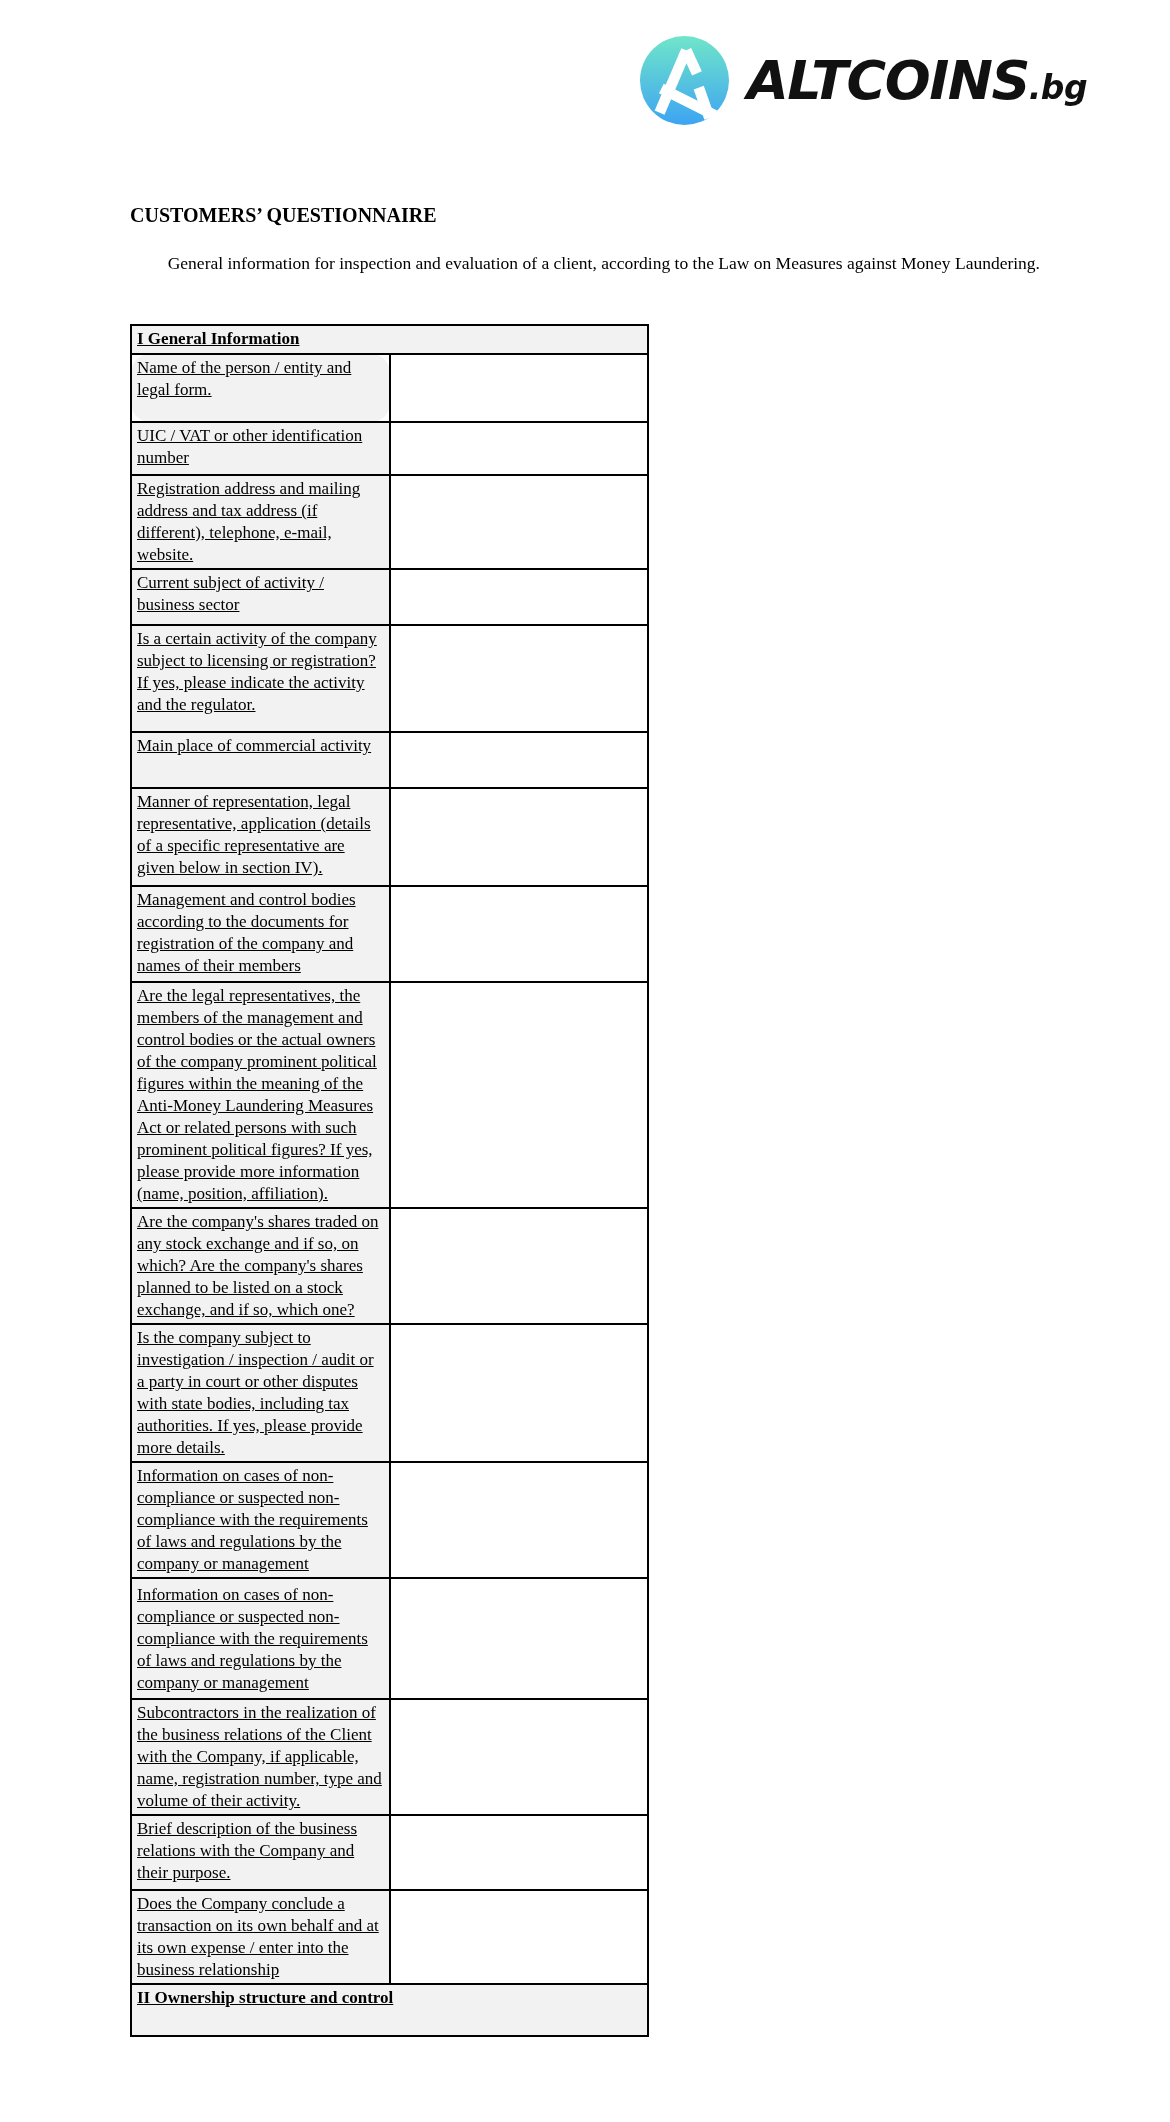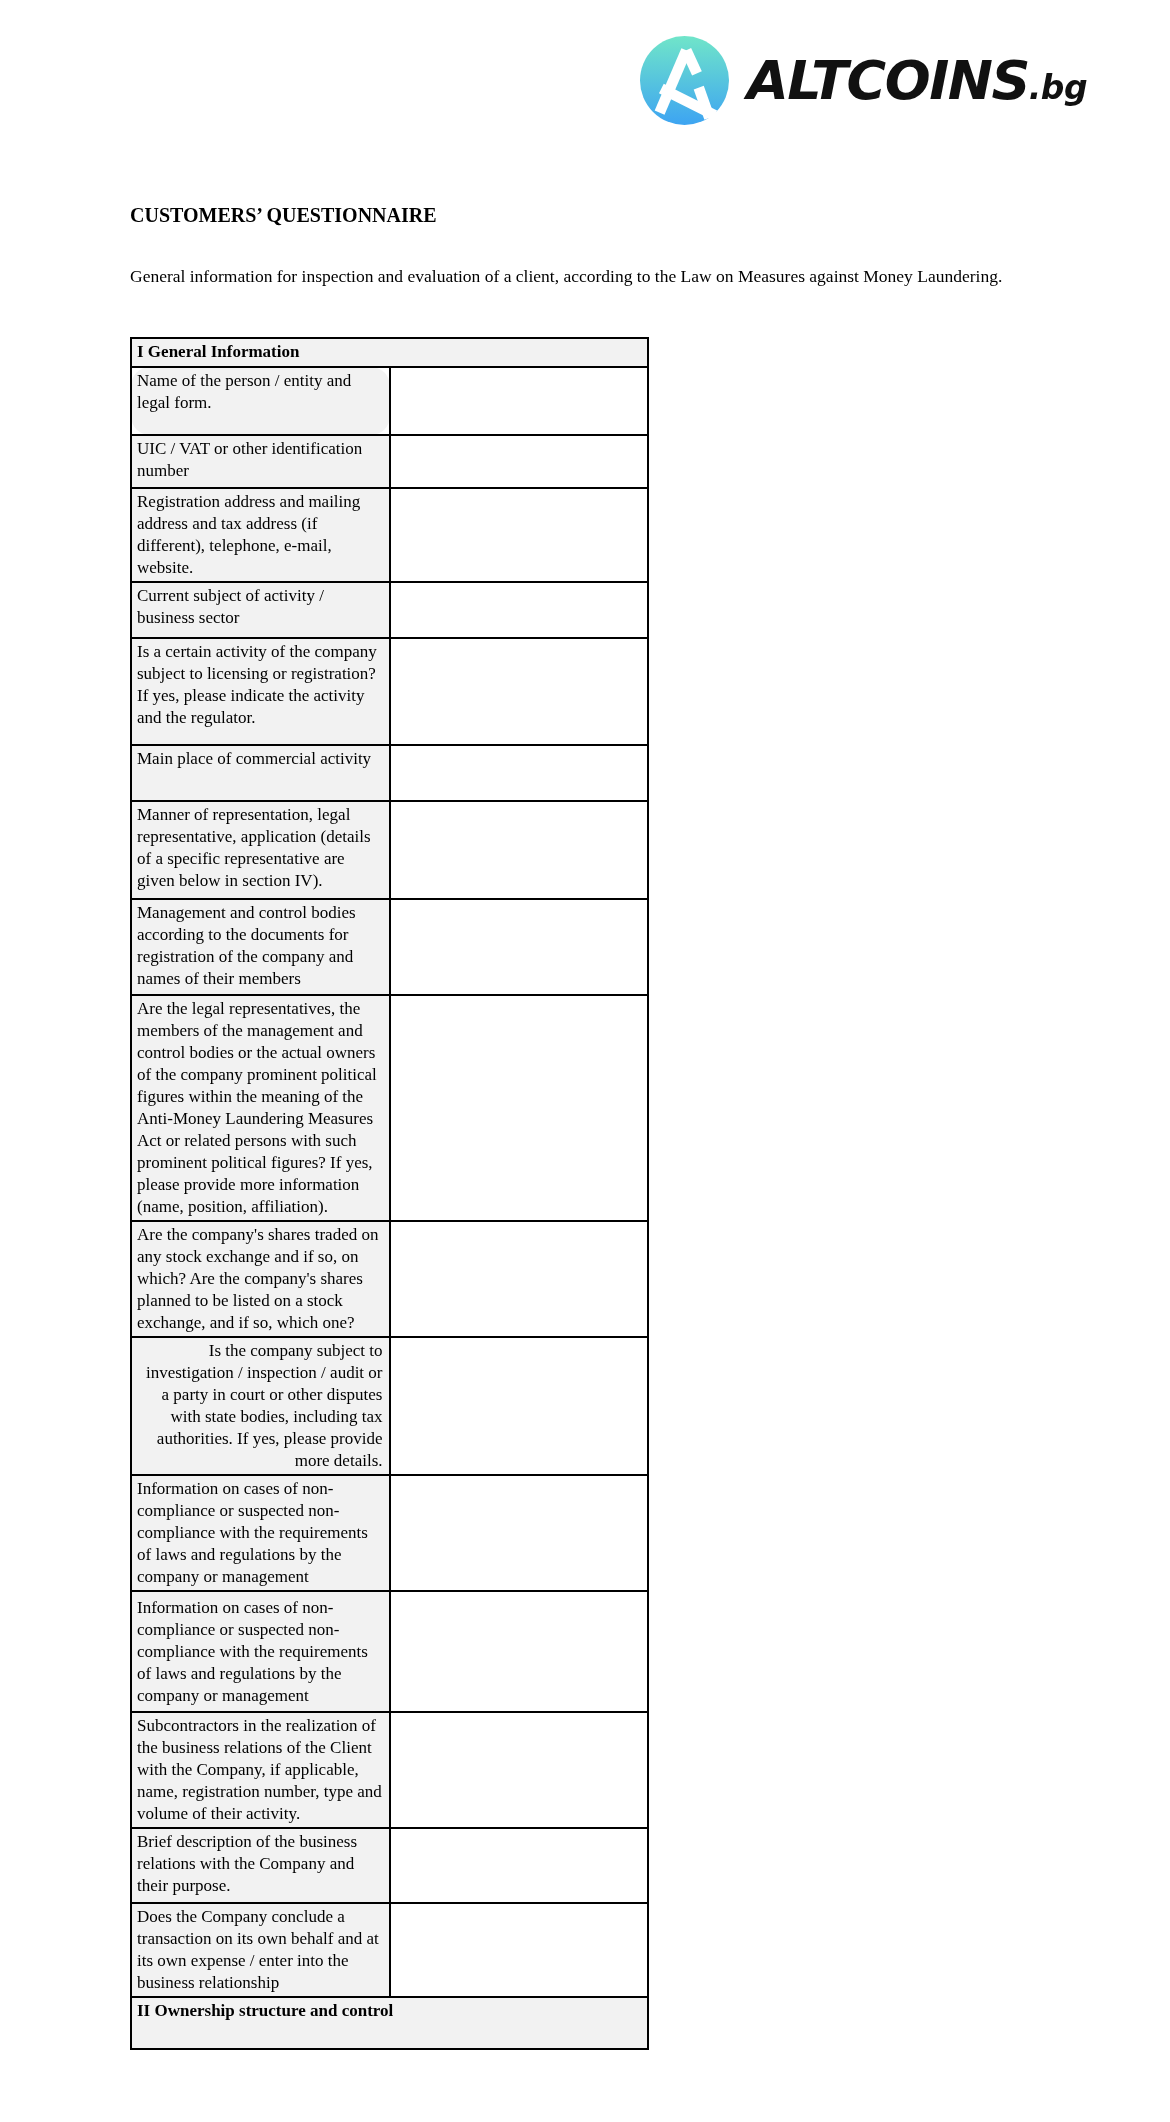--- a/index.html
+++ b/index.html
@@ -47,37 +47,39 @@
   }
   
   .title{
     margin:203px 0 0 130px;
     font-size:20px;
     line-height:24px;
     font-weight:bold;
     font-family:"Liberation Serif", serif;
   }
   .intro{
-    margin:36px 0 0 130px;
+    margin:23px 0 0 130px;
     width:910px;
     font-size:17.5px;
     line-height:26px;
+    text-align:right;
   }
   
   table.questionnaire{
     margin:48px 0 0 130px;
     width:519px;
     border-collapse:collapse;
     table-layout:fixed;
     font-size:17px;
     line-height:22px;
   }
   table.questionnaire td{
     border:2px solid var(--border);
     padding:2px 6px 2px 5px;
+    text-decoration:underline;
   }
   td.sec{
     background:var(--cell-bg);
     font-weight:bold;
     vertical-align:top;
   }
   td.q{
     background:var(--cell-bg);
     width:507px;
     vertical-align:top;
@@ -155,21 +157,21 @@
         </tr>
         <tr>
           <td class="q" style="height: 168px; vertical-align: middle;">Are the legal representatives, the members of the management and control bodies or the actual owners of the company prominent political figures within the meaning of the Anti-Money Laundering Measures Act or related persons with such prominent political figures? If yes, please provide more information (name, position, affiliation).</td>
           <td class="a"></td>
         </tr>
         <tr>
           <td class="q" style="height: 107px; vertical-align: top;">Are the company's shares traded on any stock exchange and if so, on which? Are the company's shares planned to be listed on a stock exchange, and if so, which one?</td>
           <td class="a"></td>
         </tr>
         <tr>
-          <td class="q" style="height: 103px; vertical-align: top; text-align: right;">Is the company subject to investigation / inspection / audit or a party in court or other disputes with state bodies, including tax authorities. If yes, please provide more details.</td>
+          <td class="q" style="height: 103px; vertical-align: top;">Is the company subject to investigation / inspection / audit or a party in court or other disputes with state bodies, including tax authorities. If yes, please provide more details.</td>
           <td class="a"></td>
         </tr>
         <tr>
           <td class="q" style="height: 103px; vertical-align: top;">Information on cases of non-compliance or suspected non-compliance with the requirements of laws and regulations by the company or management</td>
           <td class="a"></td>
         </tr>
         <tr>
           <td class="q" style="height: 121px; vertical-align: middle;">Information on cases of non-compliance or suspected non-compliance with the requirements of laws and regulations by the company or management</td>
           <td class="a"></td>
         </tr>

